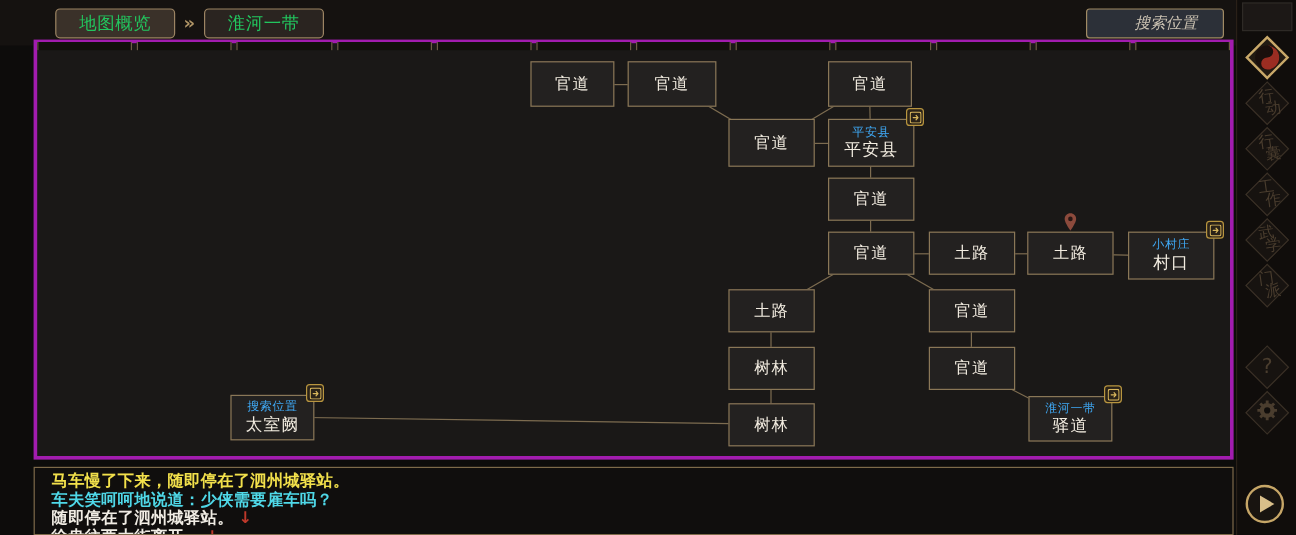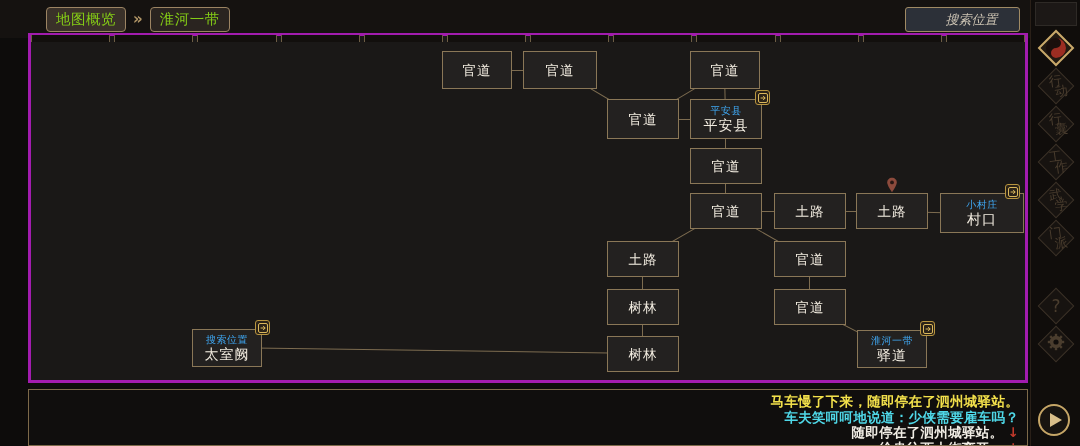--- a/index.html
+++ b/index.html
@@ -11,24 +11,24 @@
   }
   #app { position: relative; width: 1080px; height: 446px; background: #0d0c0b; }
 
   
   .topbar {
     position: absolute; left: 0; top: 0; width: 1030px; height: 38px;
     display: flex; align-items: center; padding: 0 10px 0 46px;
     background: #151210;
   }
   .crumb {
-    height: 25px; padding: 0 9px;
+    height: 25px; padding: 0 19px;
     display: flex; align-items: center; justify-content: center;
     border: 1px solid #9c8463; border-radius: 4px;
-    background: #2a2420; color: #84cc16;
+    background: #2a2420; color: #22c55e;
     font-size: 14.5px; letter-spacing: .5px; white-space: nowrap;
   }
   .crumb.first { background: #3a3129; }
   .crumb-sep { color: #b09566; font-size: 15px; margin: 0 7px; font-weight: bold; }
   .search-wrap { margin-left: auto; }
   .searchbox {
     width: 115px; height: 25px;
     border: 1px solid #a08a64; border-radius: 3px;
     background: #2c3038; color: #cdc4b4;
     font-family: "DejaVu Sans", "Liberation Sans", sans-serif;
@@ -89,21 +89,21 @@
   .ln.d { height: 1px; transform-origin: 0 0; }
 
   
   .logpanel {
     position: absolute; left: 28px; top: 389px; width: 1000px; height: 57px;
     background: #100e0d; border: 1px solid #7d6a4a;
     padding: 4px 8px 0 14px; overflow: hidden;
   }
   .logline {
     font-size: 13.5px; line-height: 15.5px; white-space: nowrap;
-    letter-spacing: .3px; font-weight: bold; text-align: right;
+    letter-spacing: .3px; font-weight: bold;
   }
   .c-yellow { color: #f2e04b; }
   .c-cyan   { color: #4fd8e8; }
   .c-white  { color: #f0ece4; }
   .arrow-down { color: #c0392b; font-weight: bold; }
 
   
   .rail {
     position: absolute; right: 0; top: 0; width: 50px; height: 446px;
     background: #100d0b; border-left: 1px solid #2a2018;
@@ -227,21 +227,21 @@
         <div class="node" style="left: 743px; top: 157px; width: 72px; height: 36px;">
           <div class="nlabel">土路</div>
         </div>
         <div class="node" style="left: 825px; top: 157px; width: 72px; height: 36px;">
           <div class="nlabel">土路</div>
         </div>
         <div class="map-pin" style="left: 855px; top: 141px;"><svg width="12" height="16" viewBox="0 0 12 16">
             <path d="M6 0.8C3.2 0.8 1.2 2.9 1.2 5.5C1.2 8.6 6 15.2 6 15.2S10.8 8.6 10.8 5.5C10.8 2.9 8.8 0.8 6 0.8Z" fill="#8c4a3c"></path>
             <circle cx="6" cy="5.4" r="1.9" fill="#2a1714"></circle>
           </svg></div>
-        <div class="node has-sub" style="left: 909px; top: 157px; width: 84px; height: 40px;">
+        <div class="node has-sub" style="left: 909px; top: 157px; width: 72px; height: 40px;">
           <div class="nsub">小村庄</div>
           <div class="nlabel">村口</div>
         </div>
         <div class="enter-badge" style="left: 974px; top: 148px;">
           <svg width="10" height="10" viewBox="0 0 10 10">
             <rect x="0.5" y="0.5" width="9" height="9" rx="1.5" fill="none" stroke="#d9b75c" stroke-width="1"></rect>
             <path d="M3 5h4M5.4 3.2L7 5 5.4 6.8" fill="none" stroke="#d9b75c" stroke-width="1" stroke-linecap="round" stroke-linejoin="round"></path>
           </svg>
         </div>
         <div class="node" style="left: 576px; top: 205px; width: 72px; height: 36px;">

